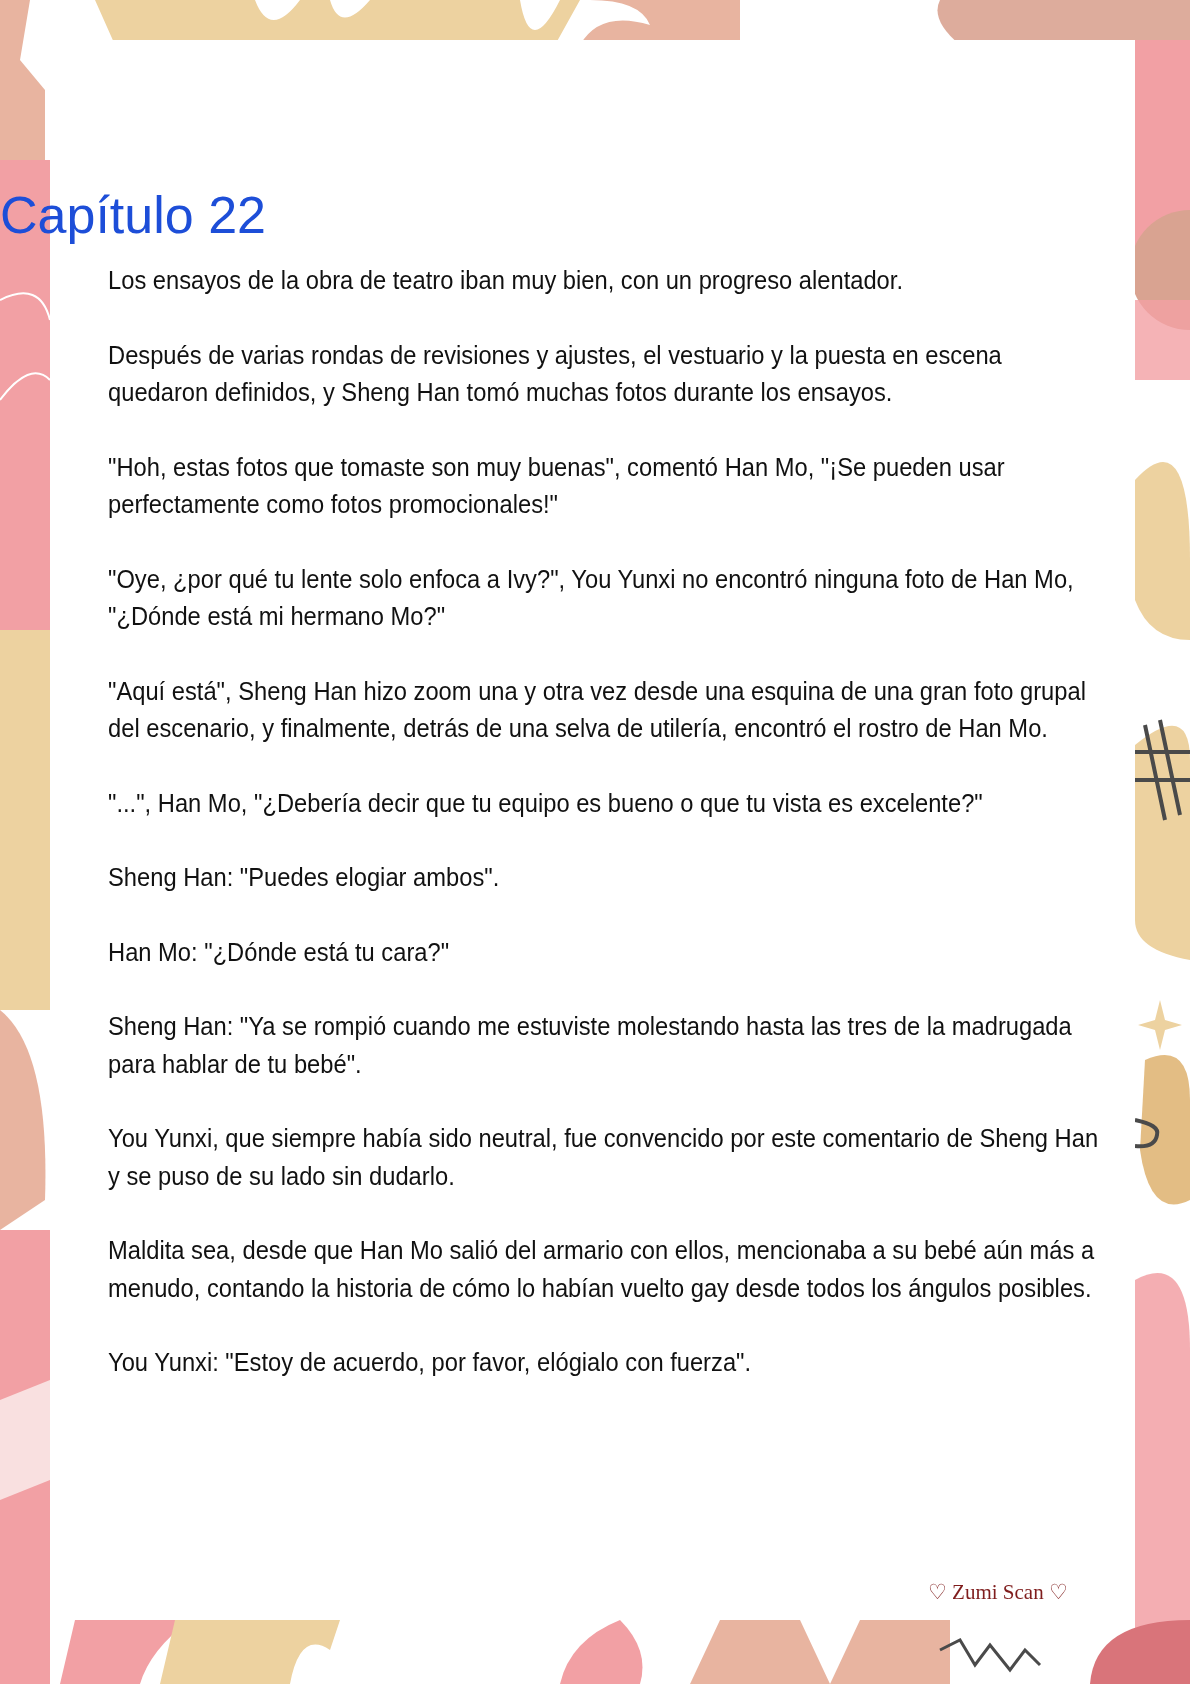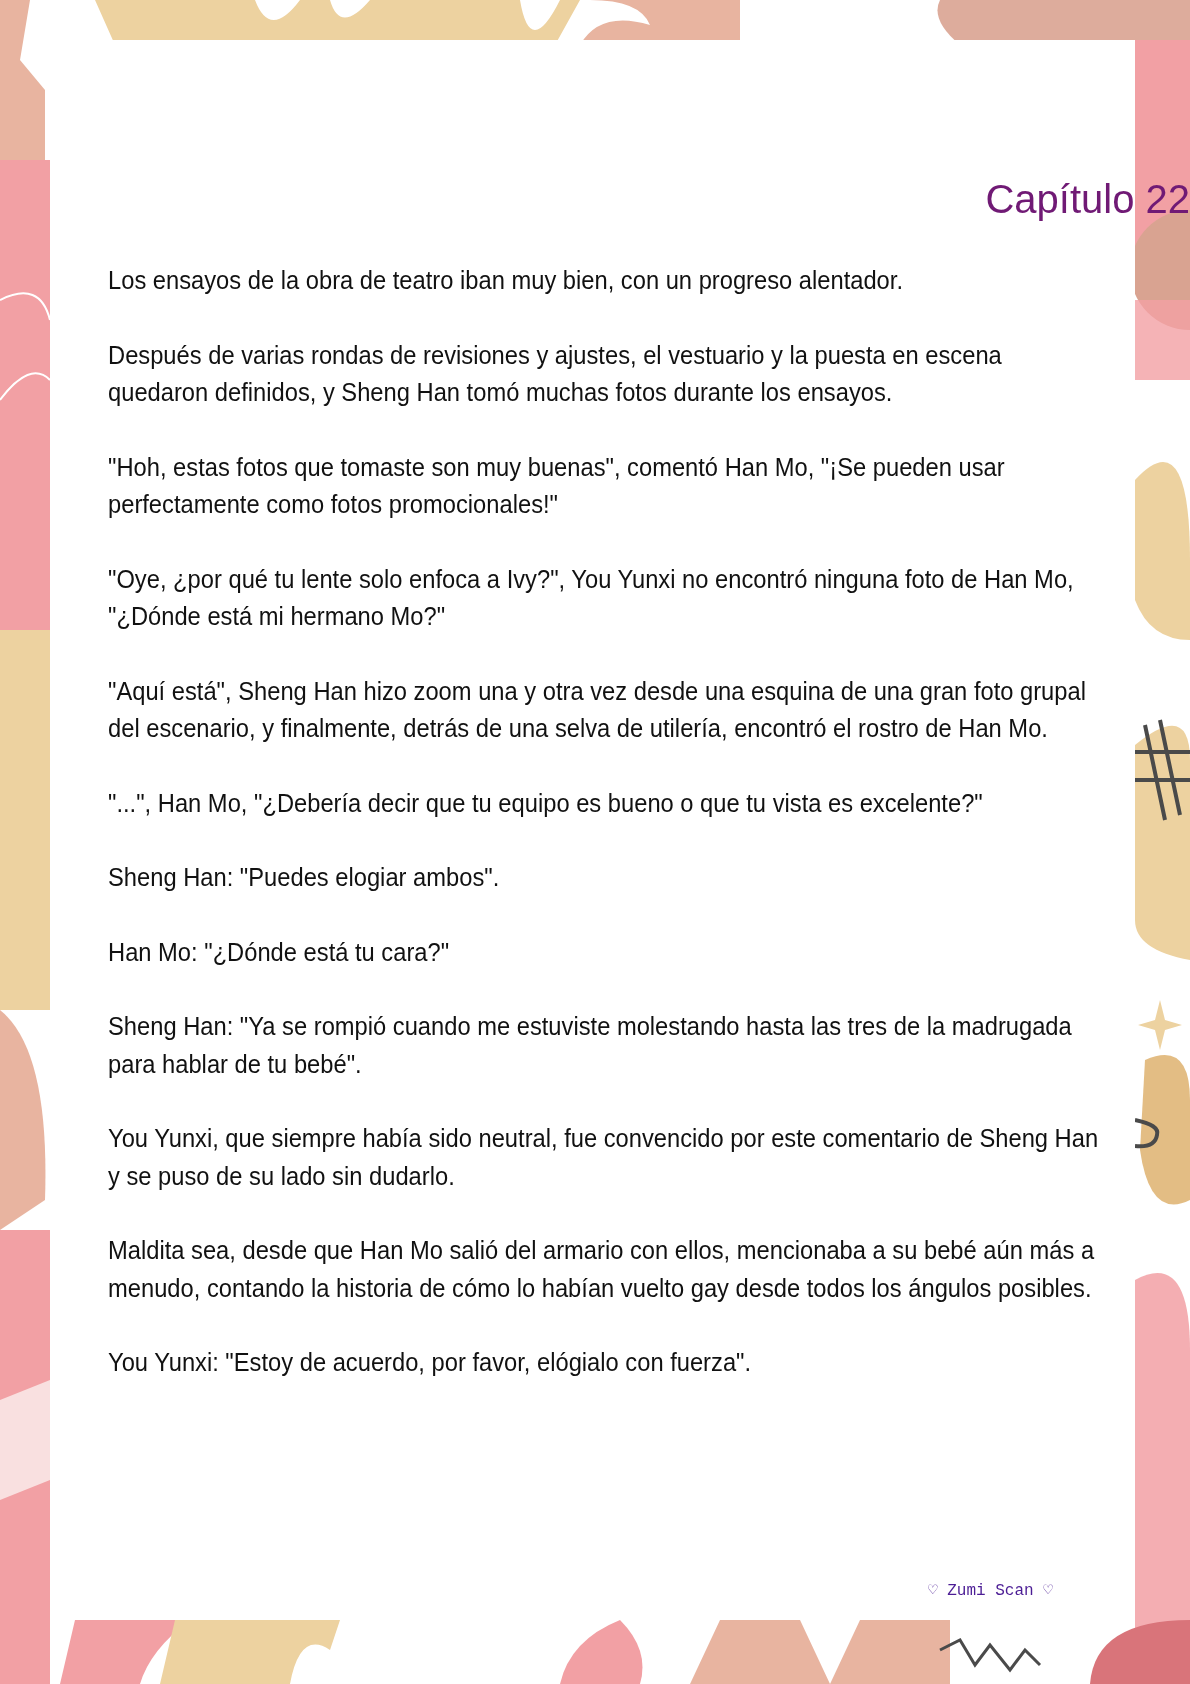--- a/index.html
+++ b/index.html
@@ -8,31 +8,31 @@
       background: #ffffff;
       font-family: "Liberation Sans", "DejaVu Sans", sans-serif;
     }
     .deco { position: absolute; }
     .frame {
       position: absolute; left: 50px; top: 40px; width: 1085px; height: 1580px;
       background: #ffffff;
     }
     .title {
       position: absolute; left: 0; right: 0; top: 150px;
-      text-align: right; font-size: 40px; color: #701a75; font-weight: normal;
+      text-align: left; font-size: 52px; color: #1d4ed8; font-weight: normal;
     }
     .body-text {
       position: absolute; left: 108px; top: 262px; width: 990px;
       font-size: 25.5px; line-height: 37.5px; color: #111111;
       transform: scaleX(0.93); transform-origin: left top;
     }
     .body-text p { margin: 0 0 37px 0; width: 1065px; }
     .sig {
       position: absolute; left: 928px; top: 1580px;
-      font-size: 16px; color: #4c1d95; font-family: Liberation Mono, monospace;
+      font-size: 21px; color: #7f1d1d; font-family: Liberation Serif, serif;
     }
   </style>
 </head>
 <body>
 
 <svg class="deco" width="1190" height="1684" viewBox="0 0 1190 1684" style="left:0;top:0;">
 
   <path d="M95,0 H255 Q270,40 300,0 H330 Q340,35 370,0 H520 Q530,60 560,0 H580 L555,45 H115 Z" fill="#EDD2A0"></path>
   <path d="M590,0 H740 V45 H580 Q600,10 650,25 Q640,0 590,0 Z" fill="#E8B4A0"></path>
   <path d="M940,0 H1190 V45 H960 Q930,20 940,0 Z" fill="#D9A391" opacity="0.9"></path>

